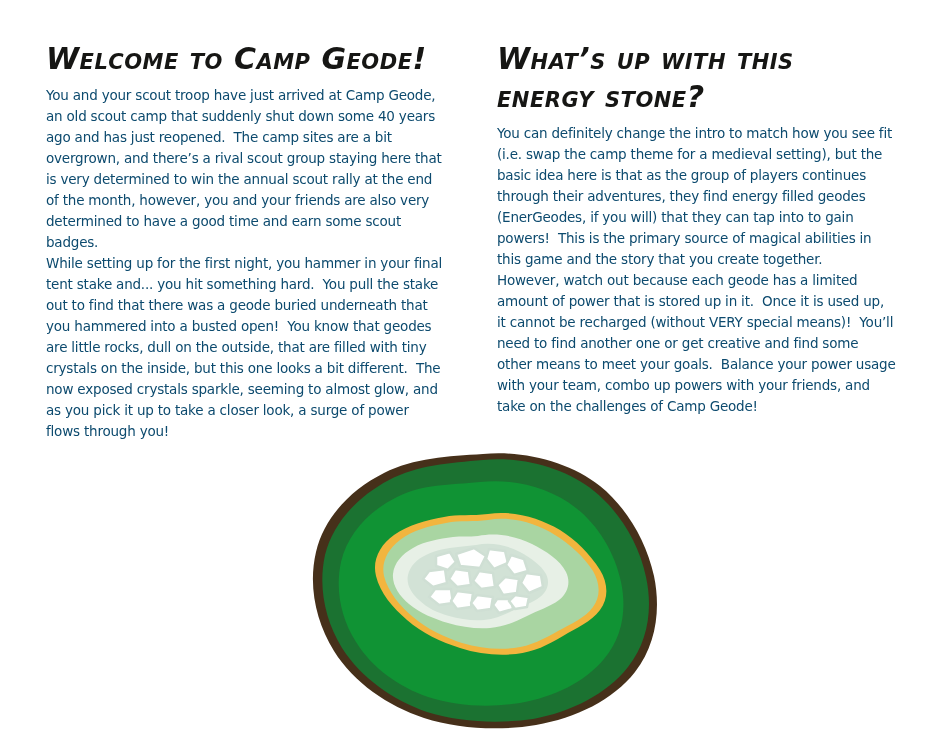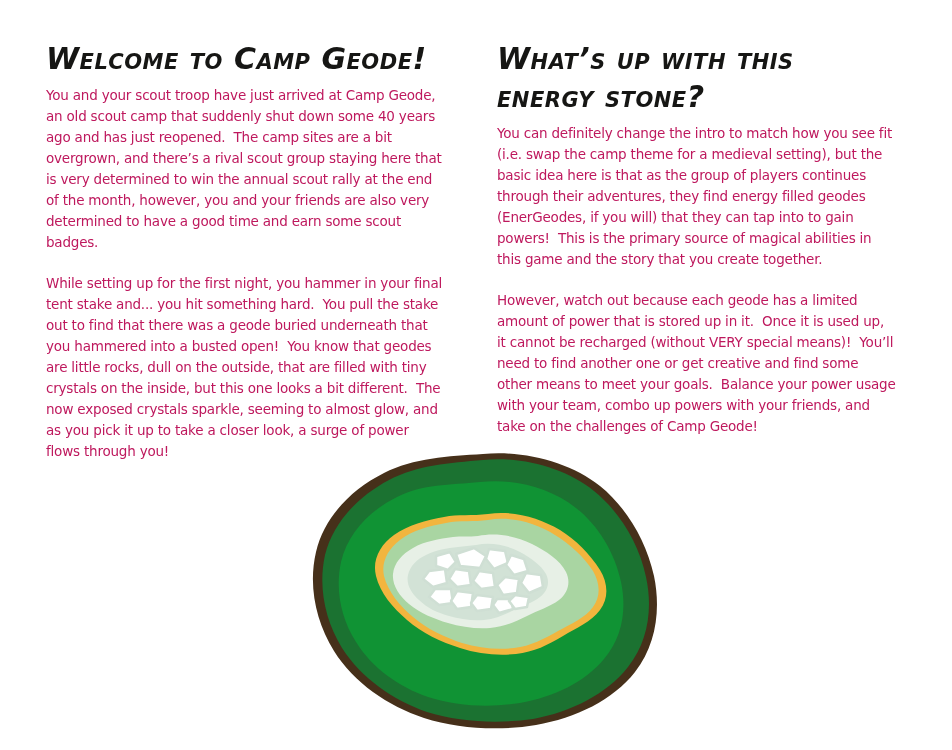--- a/index.html
+++ b/index.html
@@ -26,24 +26,24 @@
     font-size: 30px;
     line-height: 38px;
     letter-spacing: 0.5px;
     color: #161614;
   }
   p.para {
     margin: 0;
     font-size: 13.5px;
     line-height: 21px;
     letter-spacing: -0.2px;
-    color: #be185d;
+    color: #0c4a6e;
     white-space: pre-wrap;
   }
-  p.para + p.para { margin-top: 20px; }
+  p.para + p.para { }
   .geode-wrap {
     position: absolute;
     left: 308px;
     top: 452px;
     width: 352px;
     height: 278px;
   }
   .geode-wrap svg { display: block; width: 100%; height: 100%; }
 </style>
 </head>

